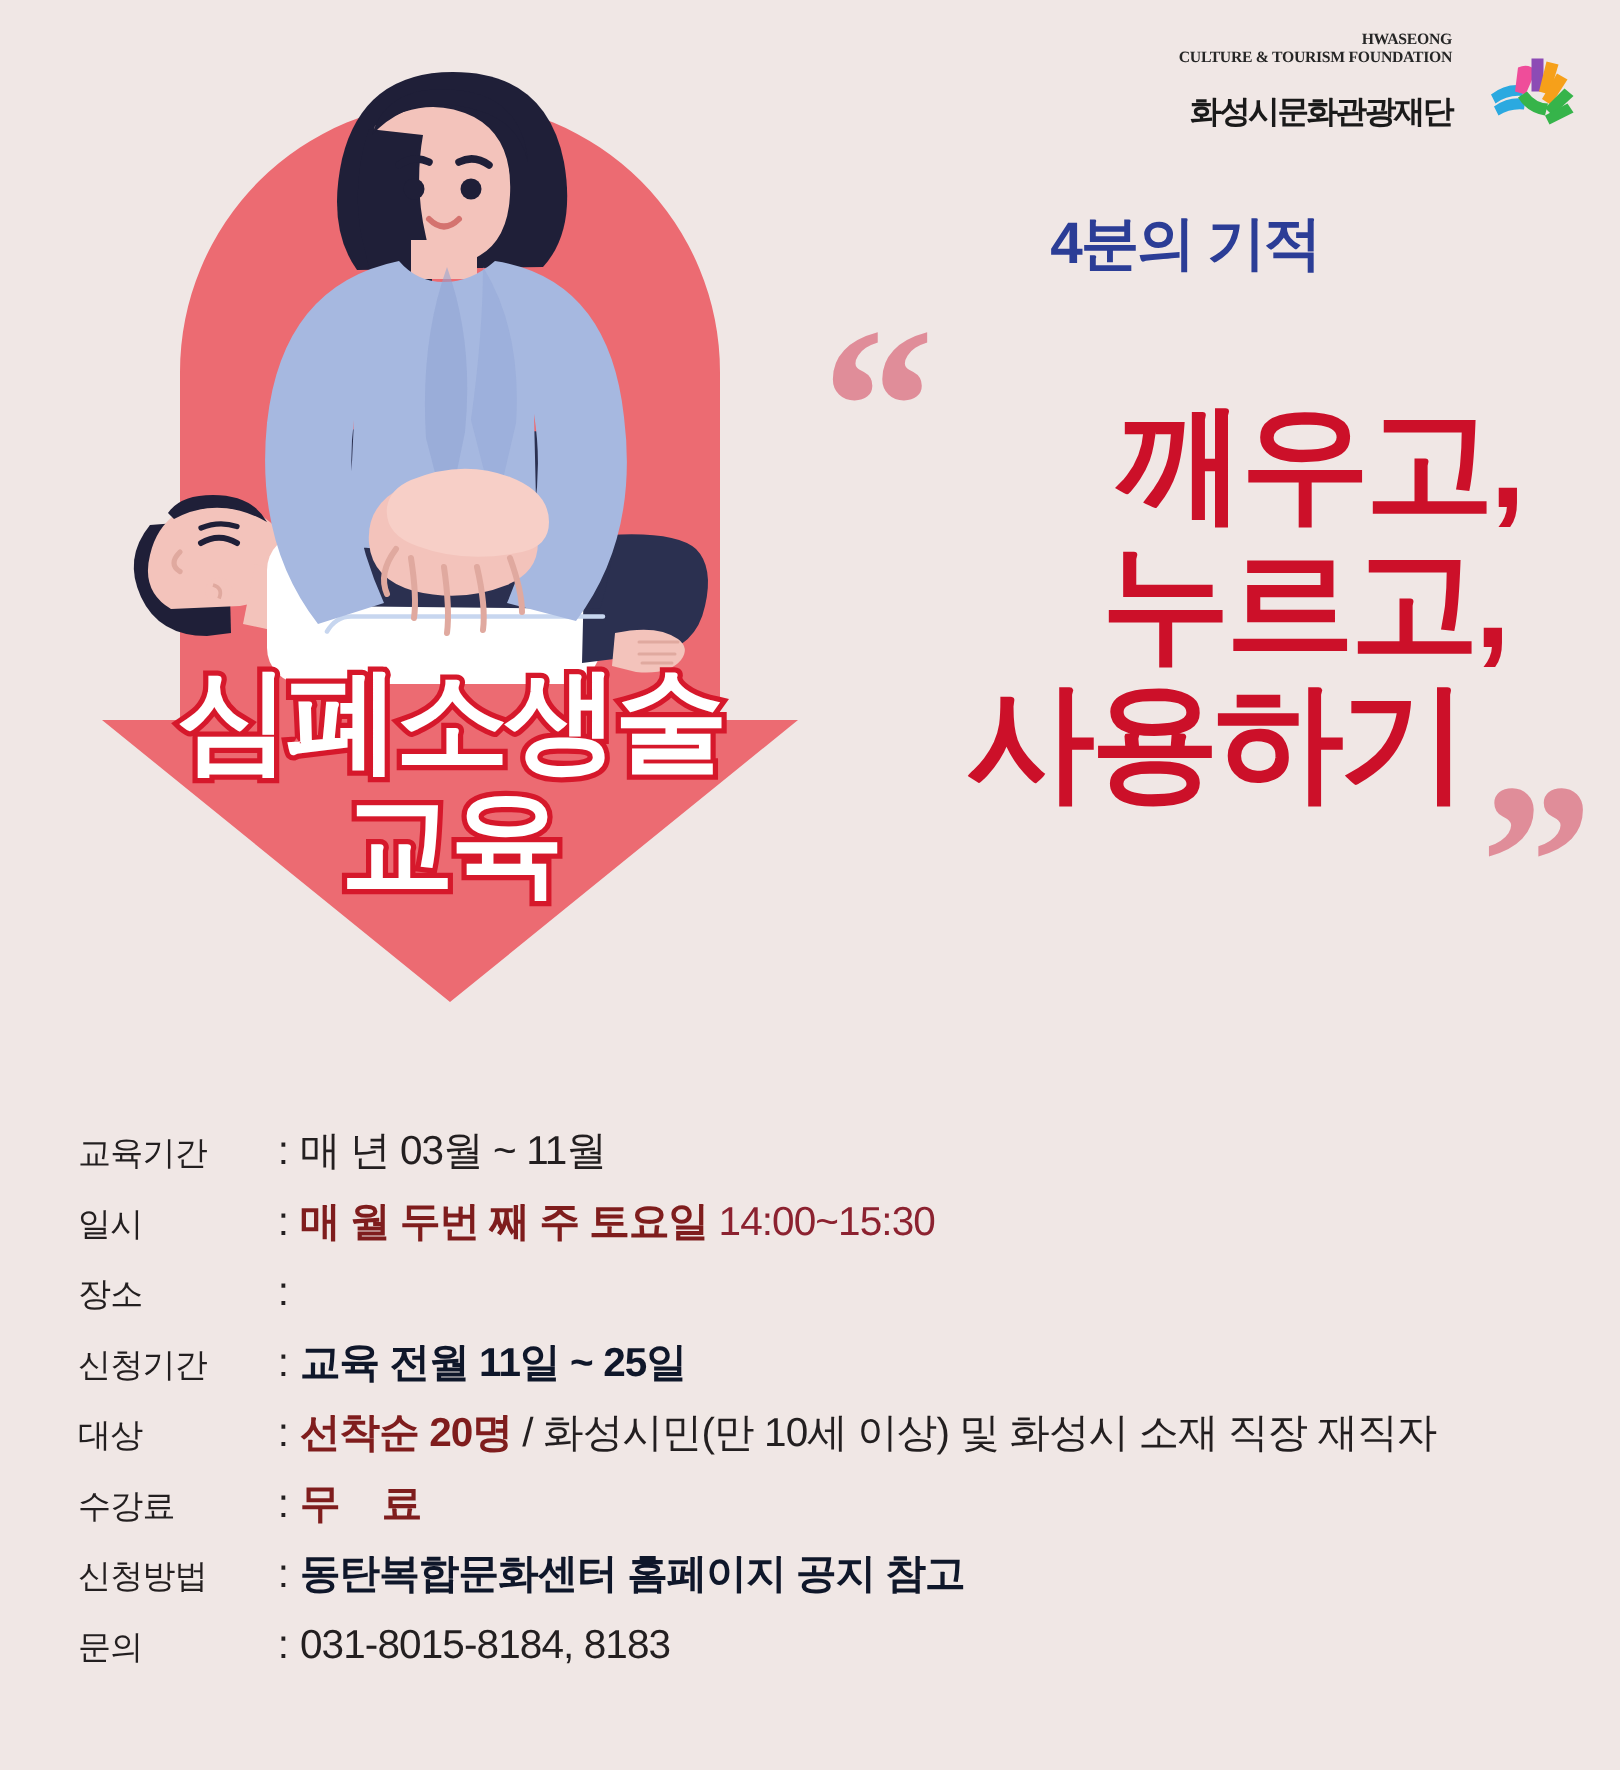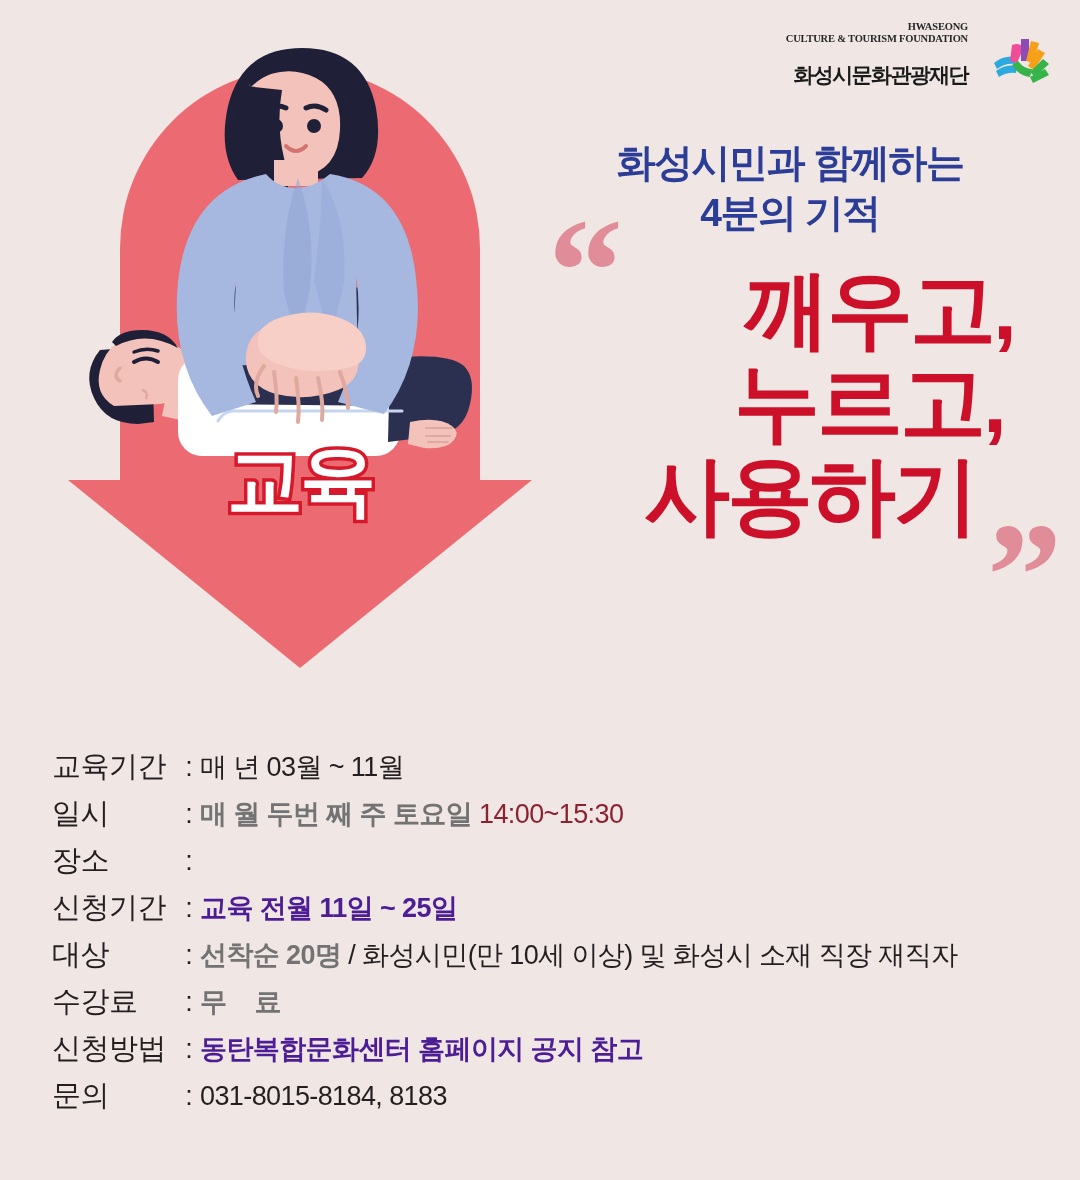--- a/index.html
+++ b/index.html
@@ -139,42 +139,42 @@
   }
   .info-row {
     display: flex;
     align-items: baseline;
     height: 47px;
     white-space: nowrap;
   }
   .info-label {
     width: 126px;
     flex: 0 0 126px;
-    font-size: 29px;
+    font-size: 22px;
     color: #231f20;
     letter-spacing: -0.5px;
     text-align: justify;
     text-align-last: justify;
     line-height: 1;
   }
   .info-colon {
     flex: 0 0 22px;
     font-size: 27px;
     color: #231f20;
     text-align: center;
   }
   .info-value {
     font-size: 27px;
     color: #231f20;
     letter-spacing: -0.6px;
     line-height: 1;
   }
-  .v-redbold { color: #737373; font-weight: bold; }
+  .v-redbold { color: #7f1d1d; font-weight: bold; }
   .v-maroon  { color: #8c2230; }
-  .v-bold    { font-weight: bold; color: #4c1d95; }
+  .v-bold    { font-weight: bold; color: #0f172a; }
   .v-plain   { color: #231f20; }
   .v-spaced  { letter-spacing: 10px; }
 </style>
 </head>
 <body>
 
 <svg id="illustration" viewBox="0 0 480 690" xmlns="http://www.w3.org/2000/svg">
 
   <g>
     <path d="M60 220 A180 180 0 0 1 420 220 L420 452 L472 452 L240 640 L8 452 L60 452 Z" fill="#ec6b72"></path>
@@ -242,20 +242,21 @@
     <path d="M236 350 q4 28 2 44" stroke="#e0a99f" stroke-width="4" fill="none" stroke-linecap="round"></path>
     <path d="M258 350 q6 26 4 42" stroke="#e0a99f" stroke-width="4" fill="none" stroke-linecap="round"></path>
     <path d="M280 344 q8 22 8 36" stroke="#e0a99f" stroke-width="4" fill="none" stroke-linecap="round"></path>
     <path d="M204 338 q-12 16 -6 30" stroke="#e0a99f" stroke-width="4" fill="none" stroke-linecap="round"></path>
 
     <path d="M214 292 q34 -14 66 -2 q26 10 26 30 q0 16 -18 20 q-38 8 -70 -4 q-22 -8 -20 -26 q2 -12 16 -18 z" fill="#f7cfc7"></path>
   </g>
 </svg>
 
 <div id="banner-title">
+  <div class="banner-line">심폐소생술</div>
   <div class="banner-line">교육</div>
 </div>
 
 <div id="logo-block">
   <div id="logo-text">
     <div class="logo-en">HWASEONG</div>
     <div class="logo-en second">CULTURE &amp; TOURISM FOUNDATION</div>
     <div class="logo-kr">화성시문화관광재단</div>
   </div>
   <svg id="logo-mark" viewBox="0 0 62 56" xmlns="http://www.w3.org/2000/svg">
@@ -265,21 +266,20 @@
     <path d="M31 10 h8 v22 h-8 z" fill="#8c4bb5"></path>
     <path d="M41 12 l8 2 l-6 20 l-7 -2 z" fill="#f6a01a"></path>
     <path d="M48 20 l7 4 l-11 17 l-6 -4 z" fill="#f6a01a"></path>
     <path d="M53 30 l6 5 l-14 13 l-5 -5 z" fill="#36b44a"></path>
     <path d="M55 40 l4 6 l-16 8 l-3 -6 z" fill="#36b44a"></path>
     <path d="M28 32 q6 8 14 8 l-2 8 q-12 -2 -18 -12 z" fill="#36b44a"></path>
   </svg>
 </div>
 
 <div id="headline">
-  <div class="headline-line">화성시민과 함께하는</div>
   <div class="headline-line">4분의 기적</div>
 </div>
 
 <div id="slogan">
   <span class="quote-mark" id="quote-open">“</span>
   <div id="slogan-lines">
     <div class="slogan-line l1">깨우고,</div>
     <div class="slogan-line l3">누르고,</div>
     <div class="slogan-line l4">사용하기</div>
   </div>

